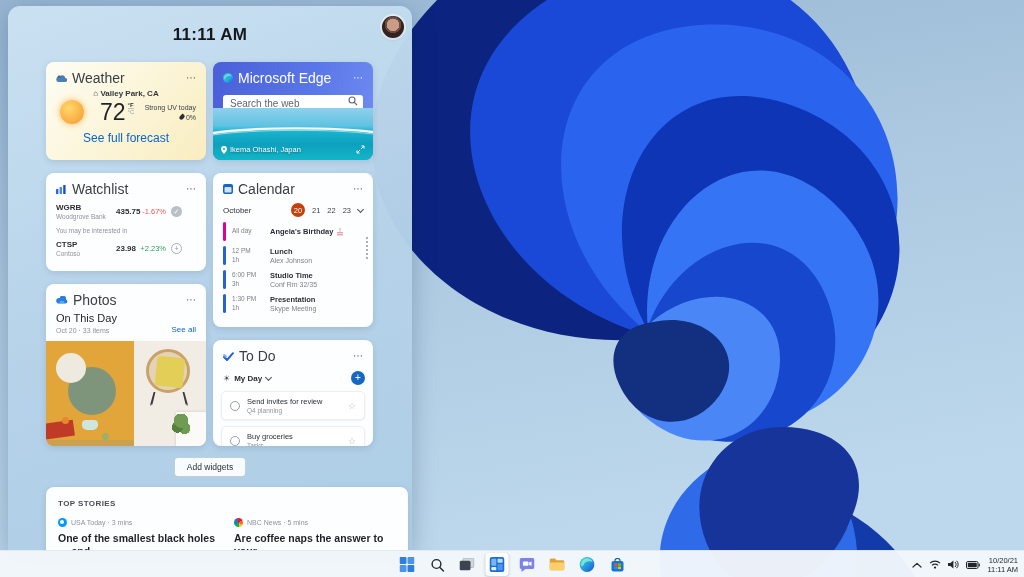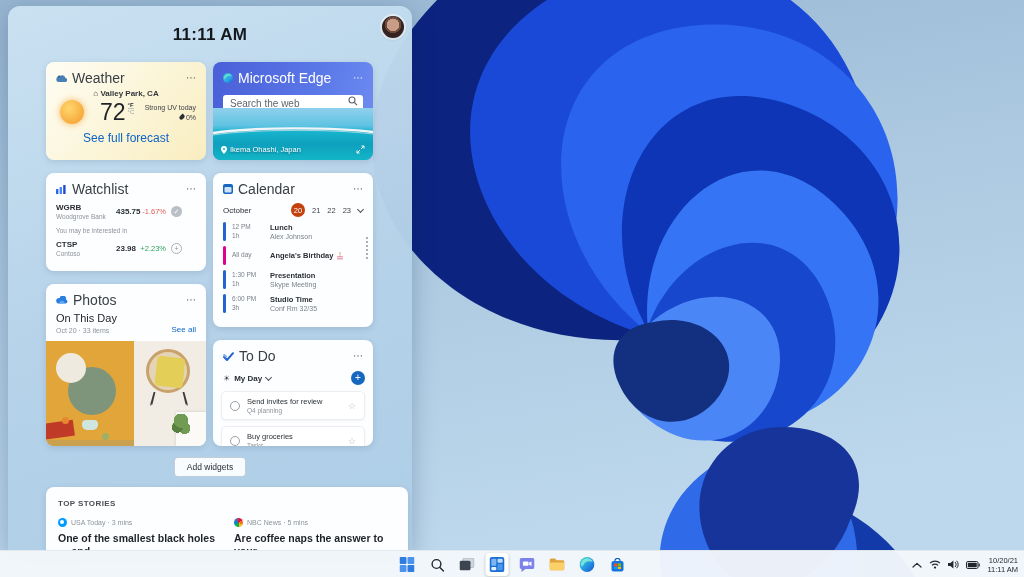--- a/index.html
+++ b/index.html
@@ -350,56 +350,56 @@
             <div class="cal-dates">
               <span class="cal-date sel">20</span>
               <span class="cal-date">21</span>
               <span class="cal-date">22</span>
               <span class="cal-date">23</span>
               <span class="chev"></span>
             </div>
           </div>
           <div class="events">
             <div class="event">
-              <span class="ebar blue"></span>
-              <span class="etime"><span>12 PM</span><br><span>1h</span></span>
-              <span class="etxt">
-                <span class="etitle">Lunch</span>
-                <span class="esub">Alex Johnson</span>
-              </span>
-            </div>
-            <div class="event">
               <span class="ebar pink"></span>
               <span class="etime">All day</span>
               <span class="etxt">
                 <span class="etitle">
                     <span>Angela's Birthday</span>
                   <svg width="8" height="8" viewBox="0 0 8 8">
                       <rect x="1" y="4" width="6" height="3.4" rx="0.6" fill="#e8a0b4"></rect>
                       <rect x="1" y="5.2" width="6" height="1" fill="#fff" opacity="0.7"></rect>
                       <rect x="3.6" y="1.6" width="0.8" height="2.2" fill="#d8b25e"></rect>
                       <circle cx="4" cy="1" r="0.7" fill="#e8842e"></circle>
                     </svg>
                 </span>
               </span>
             </div>
             <div class="event">
               <span class="ebar blue"></span>
-              <span class="etime"><span>1:30 PM</span><br><span>1h</span></span>
+              <span class="etime"><span>12 PM</span><br><span>1h</span></span>
               <span class="etxt">
-                <span class="etitle">Presentation</span>
-                <span class="esub">Skype Meeting</span>
+                <span class="etitle">Lunch</span>
+                <span class="esub">Alex Johnson</span>
               </span>
             </div>
             <div class="event">
               <span class="ebar blue"></span>
               <span class="etime"><span>6:00 PM</span><br><span>3h</span></span>
               <span class="etxt">
                 <span class="etitle">Studio Time</span>
                 <span class="esub">Conf Rm 32/35</span>
+              </span>
+            </div>
+            <div class="event">
+              <span class="ebar blue"></span>
+              <span class="etime"><span>1:30 PM</span><br><span>1h</span></span>
+              <span class="etxt">
+                <span class="etitle">Presentation</span>
+                <span class="esub">Skype Meeting</span>
               </span>
             </div>
           </div>
           <div class="scroll-dots">
               <i></i>
               <i></i>
               <i></i>
               <i></i>
               <i></i>
               <i></i>

